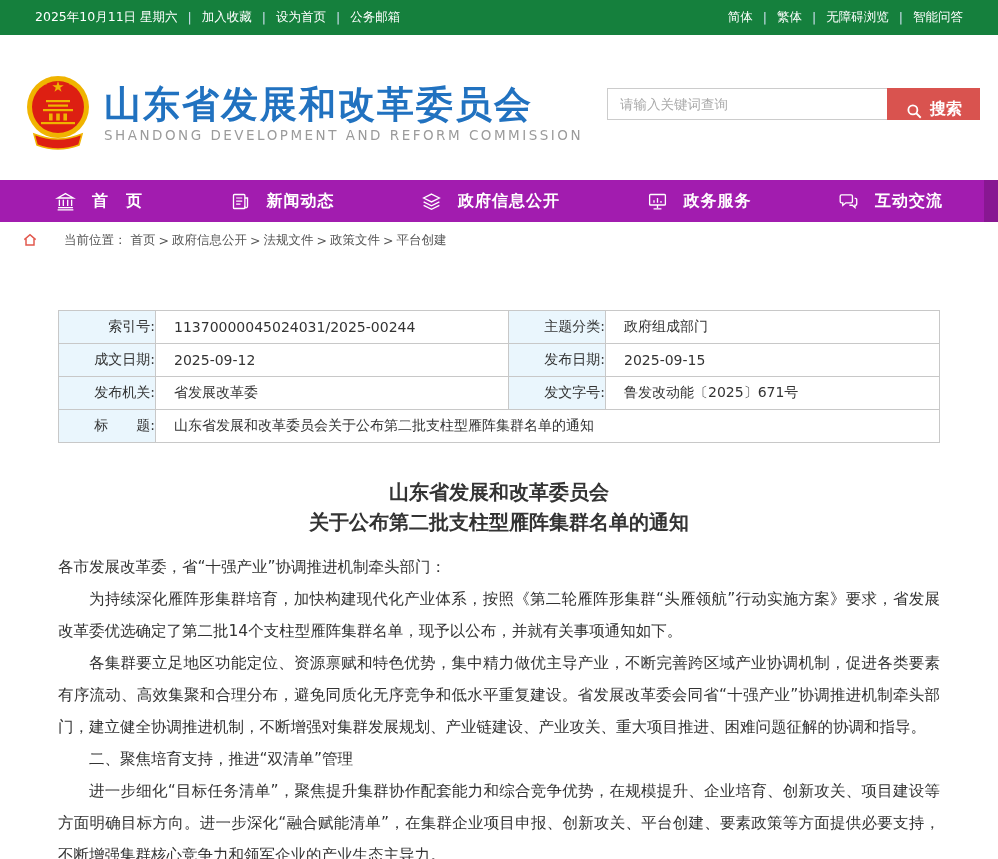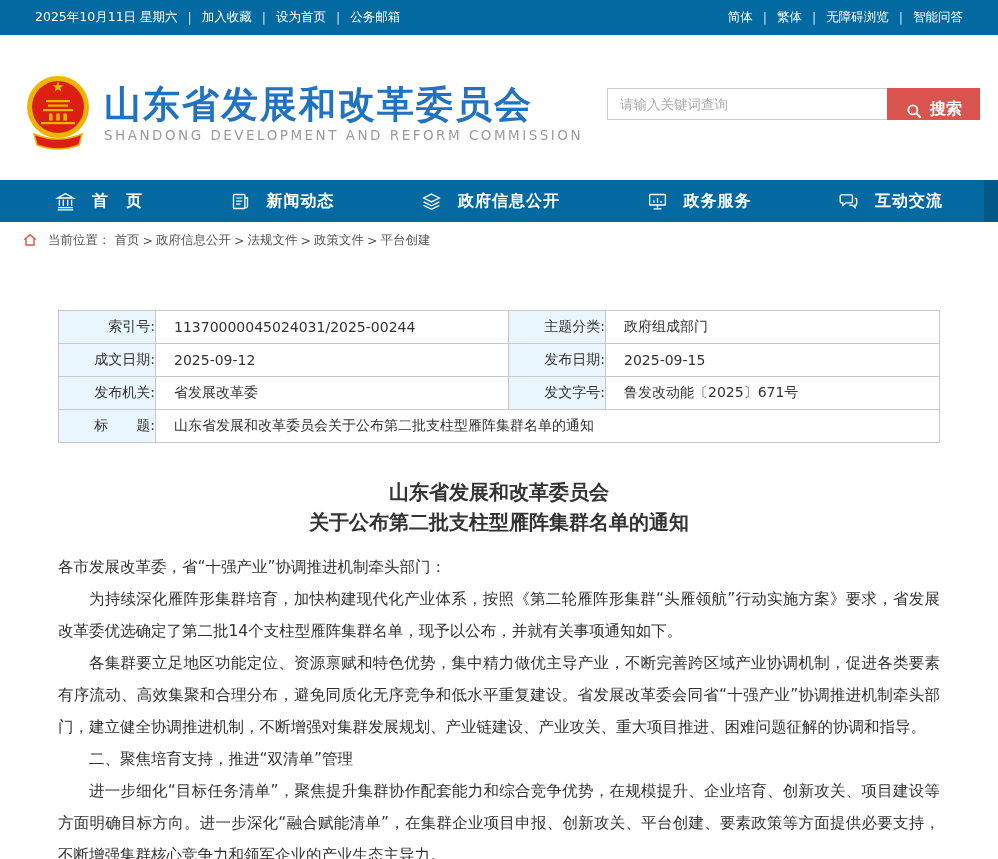--- a/index.html
+++ b/index.html
@@ -2,21 +2,21 @@
 <html><head>
 <meta charset="utf-8">
 <style>
   * { margin:0; padding:0; box-sizing:border-box; }
   html,body { width:998px; height:859px; overflow:hidden; background:#fff;
     font-family:"DejaVu Sans","Liberation Sans",sans-serif; }
   .page { position:relative; width:998px; height:859px; background:#fff; }
 
   
   .topbar { position:absolute; top:0; left:0; width:998px; height:35px;
-    background:#0369a1; color:#fff; font-size:12.5px;
+    background:#15803d; color:#fff; font-size:12.5px;
     display:flex; align-items:center; justify-content:space-between; padding:0 35px; }
   .topbar .grp { display:flex; align-items:center; gap:10px; }
   .topbar a { color:#fff; text-decoration:none; cursor:pointer; }
   .topbar .sep { color:#cfe0f0; }
 
   
   .header { position:absolute; top:35px; left:0; width:998px; height:145px; background:#fff; }
   .brand { position:absolute; left:26px; top:36px; display:flex; align-items:center; }
   .emblem { width:64px; height:84px; flex:0 0 64px; }
   .brand-text { margin-left:14px; }
@@ -24,34 +24,34 @@
   .site-name-en { font-size:13.5px; color:#9b9b9b; letter-spacing:2.5px; margin-top:0; }
   .searchbox { position:absolute; left:607px; top:53px; width:373px; height:32px; display:flex; }
   .searchbox input { flex:1; height:32px; border:1px solid #ccc; border-right:none;
     padding:0 12px; font-size:13.5px; color:#333; outline:none; }
   .searchbox input::placeholder { color:#aaa; }
   .search-btn { width:93px; height:32px; background:#d9534f; color:#fff; border:none;
     font-size:16px; font-weight:bold; display:flex; align-items:flex-end; justify-content:center;
     gap:7px; cursor:pointer; }
 
   
-  .nav { position:absolute; top:180px; left:0; width:998px; height:42px; background:#0369a1;
+  .nav { position:absolute; top:180px; left:0; width:998px; height:42px; background:#a21caf;
     display:flex; align-items:center; justify-content:space-between; padding:0 55px; }
   .nav-item { display:flex; align-items:center; gap:16px; color:#fff; font-size:16px;
     font-weight:bold; cursor:pointer; letter-spacing:1px; }
   .nav-item svg { width:21px; height:21px; }
   .nav-edge { position:absolute; right:0; top:0; width:14px; height:42px; background:rgba(0,0,0,0.16); }
 
   
   .breadcrumb { position:absolute; top:222px; left:0; width:998px; height:36px; background:#fff;
     display:flex; align-items:center; padding:0 22px; font-size:12.5px; color:#555; }
   .breadcrumb svg { width:16px; height:16px; margin-right:10px; }
   .breadcrumb .crumb { color:#555; cursor:pointer; }
   .breadcrumb .bsep { margin:0 3px; color:#555; }
-  .breadcrumb .prefix { margin-right:4px; }
+  .breadcrumb .prefix { margin-right:4px;margin-left:16px; }
 
   
   .content { position:absolute; top:258px; left:0; width:998px; }
   table.meta { border-collapse:collapse; table-layout:fixed; width:881px;
     margin:52px 0 0 58px; border-top:1px solid #b5b5b5; }
   table.meta th, table.meta td { border:1px solid #c8c8c8; height:33px; font-size:14px;
     color:#333; font-weight:normal; }
   table.meta th { background:#eaf6fd; text-align:right; width:97px; }
   table.meta td { padding-left:18px; text-align:left; }
 

